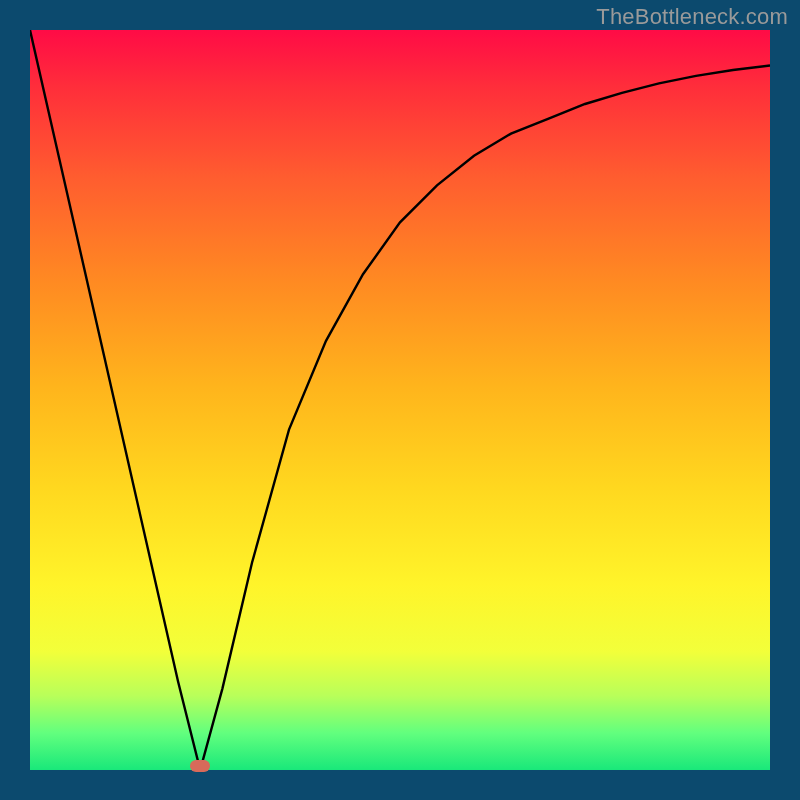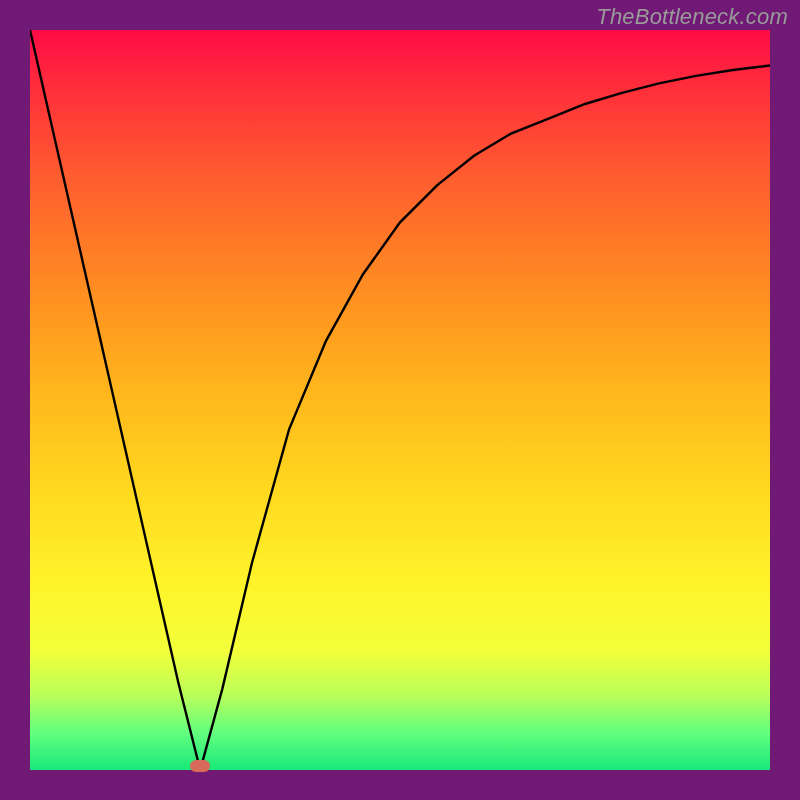--- a/index.html
+++ b/index.html
@@ -8,22 +8,21 @@
     width: 800px;
     height: 800px;
     overflow: hidden;
     background: #000;
     font-family: Arial, Helvetica, sans-serif;
   }
   .frame {
     position: relative;
     width: 800px;
     height: 800px;
-    background: #701a75;
-    font-style: italic;
+    background: #0c4a6e;
   }
   .plot-area {
     position: absolute;
     left: 30px;
     top: 30px;
     width: 740px;
     height: 740px;
     background: linear-gradient(to bottom,
       #ff0b46 0%,
       #ff2f3a 8%,

